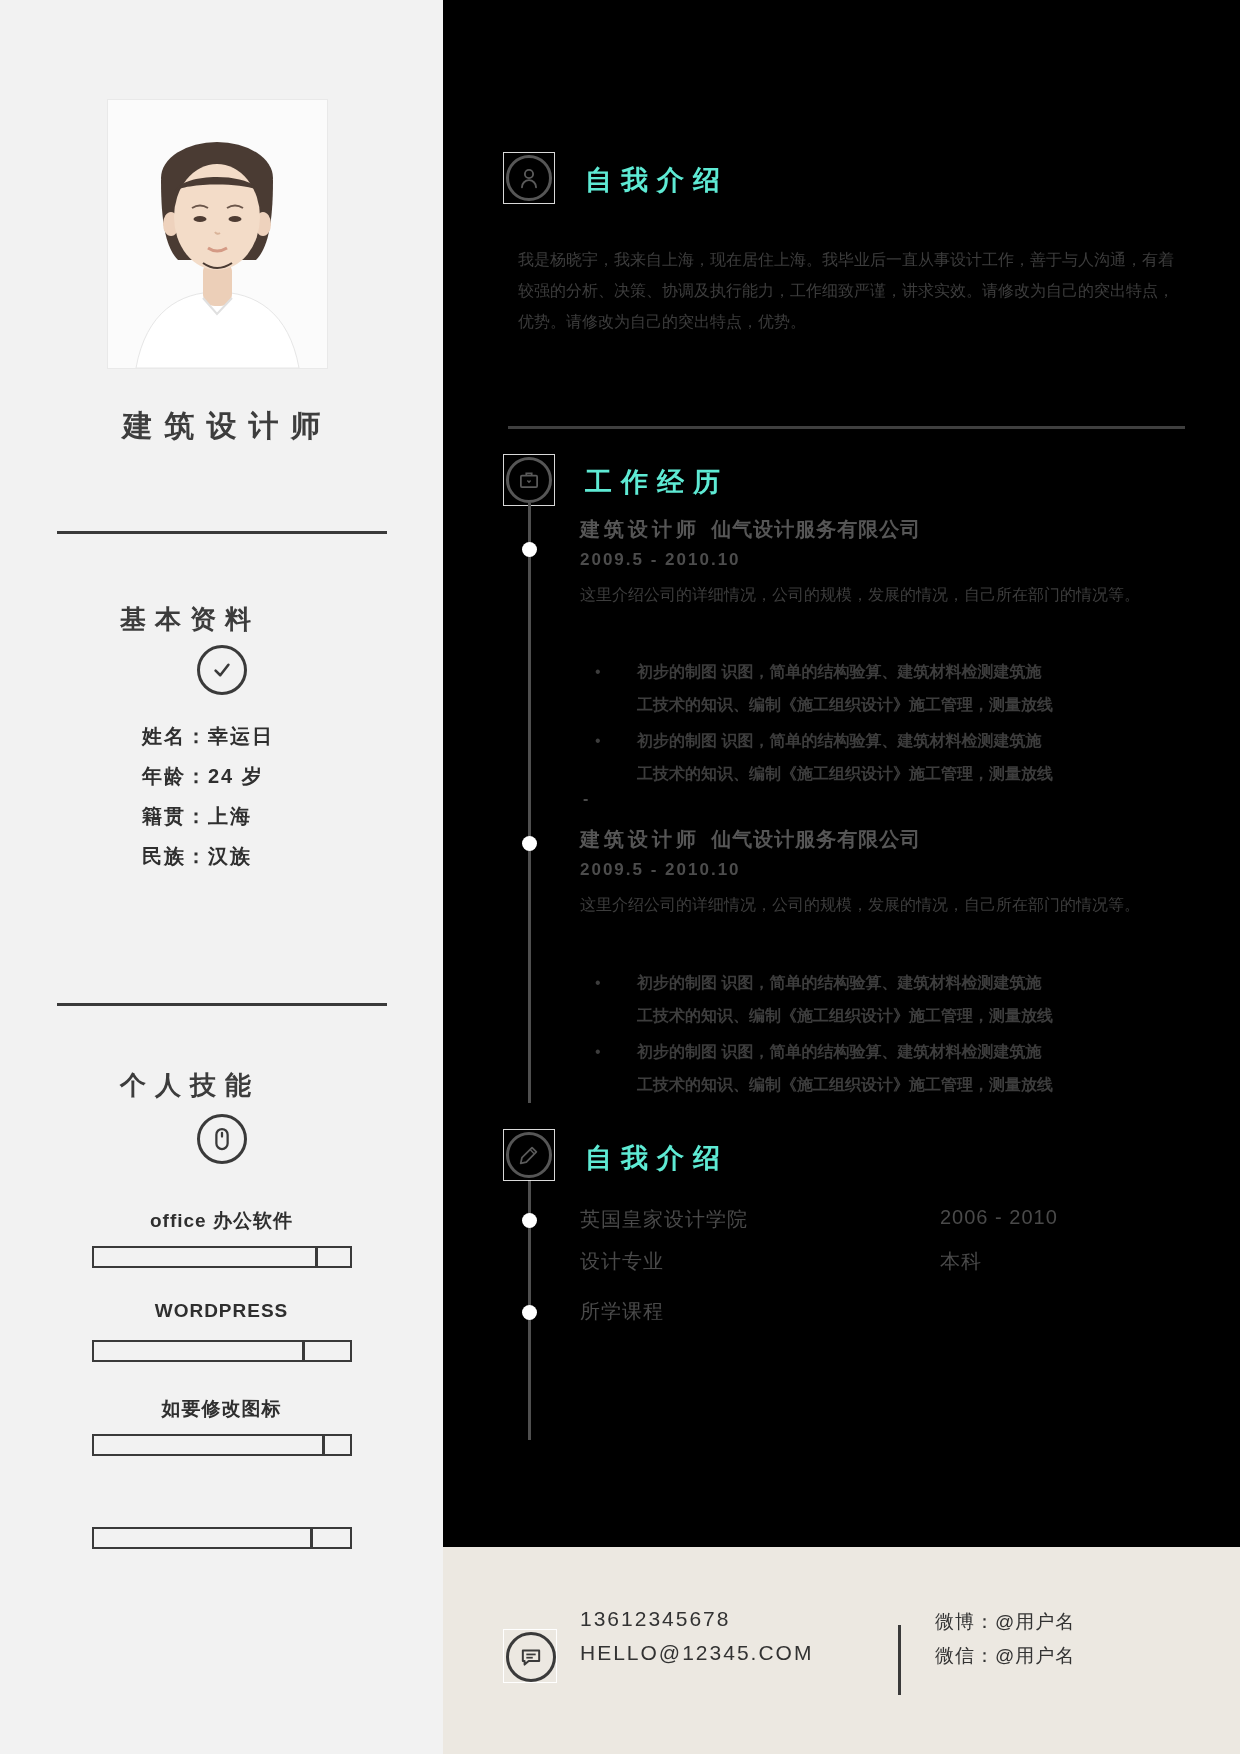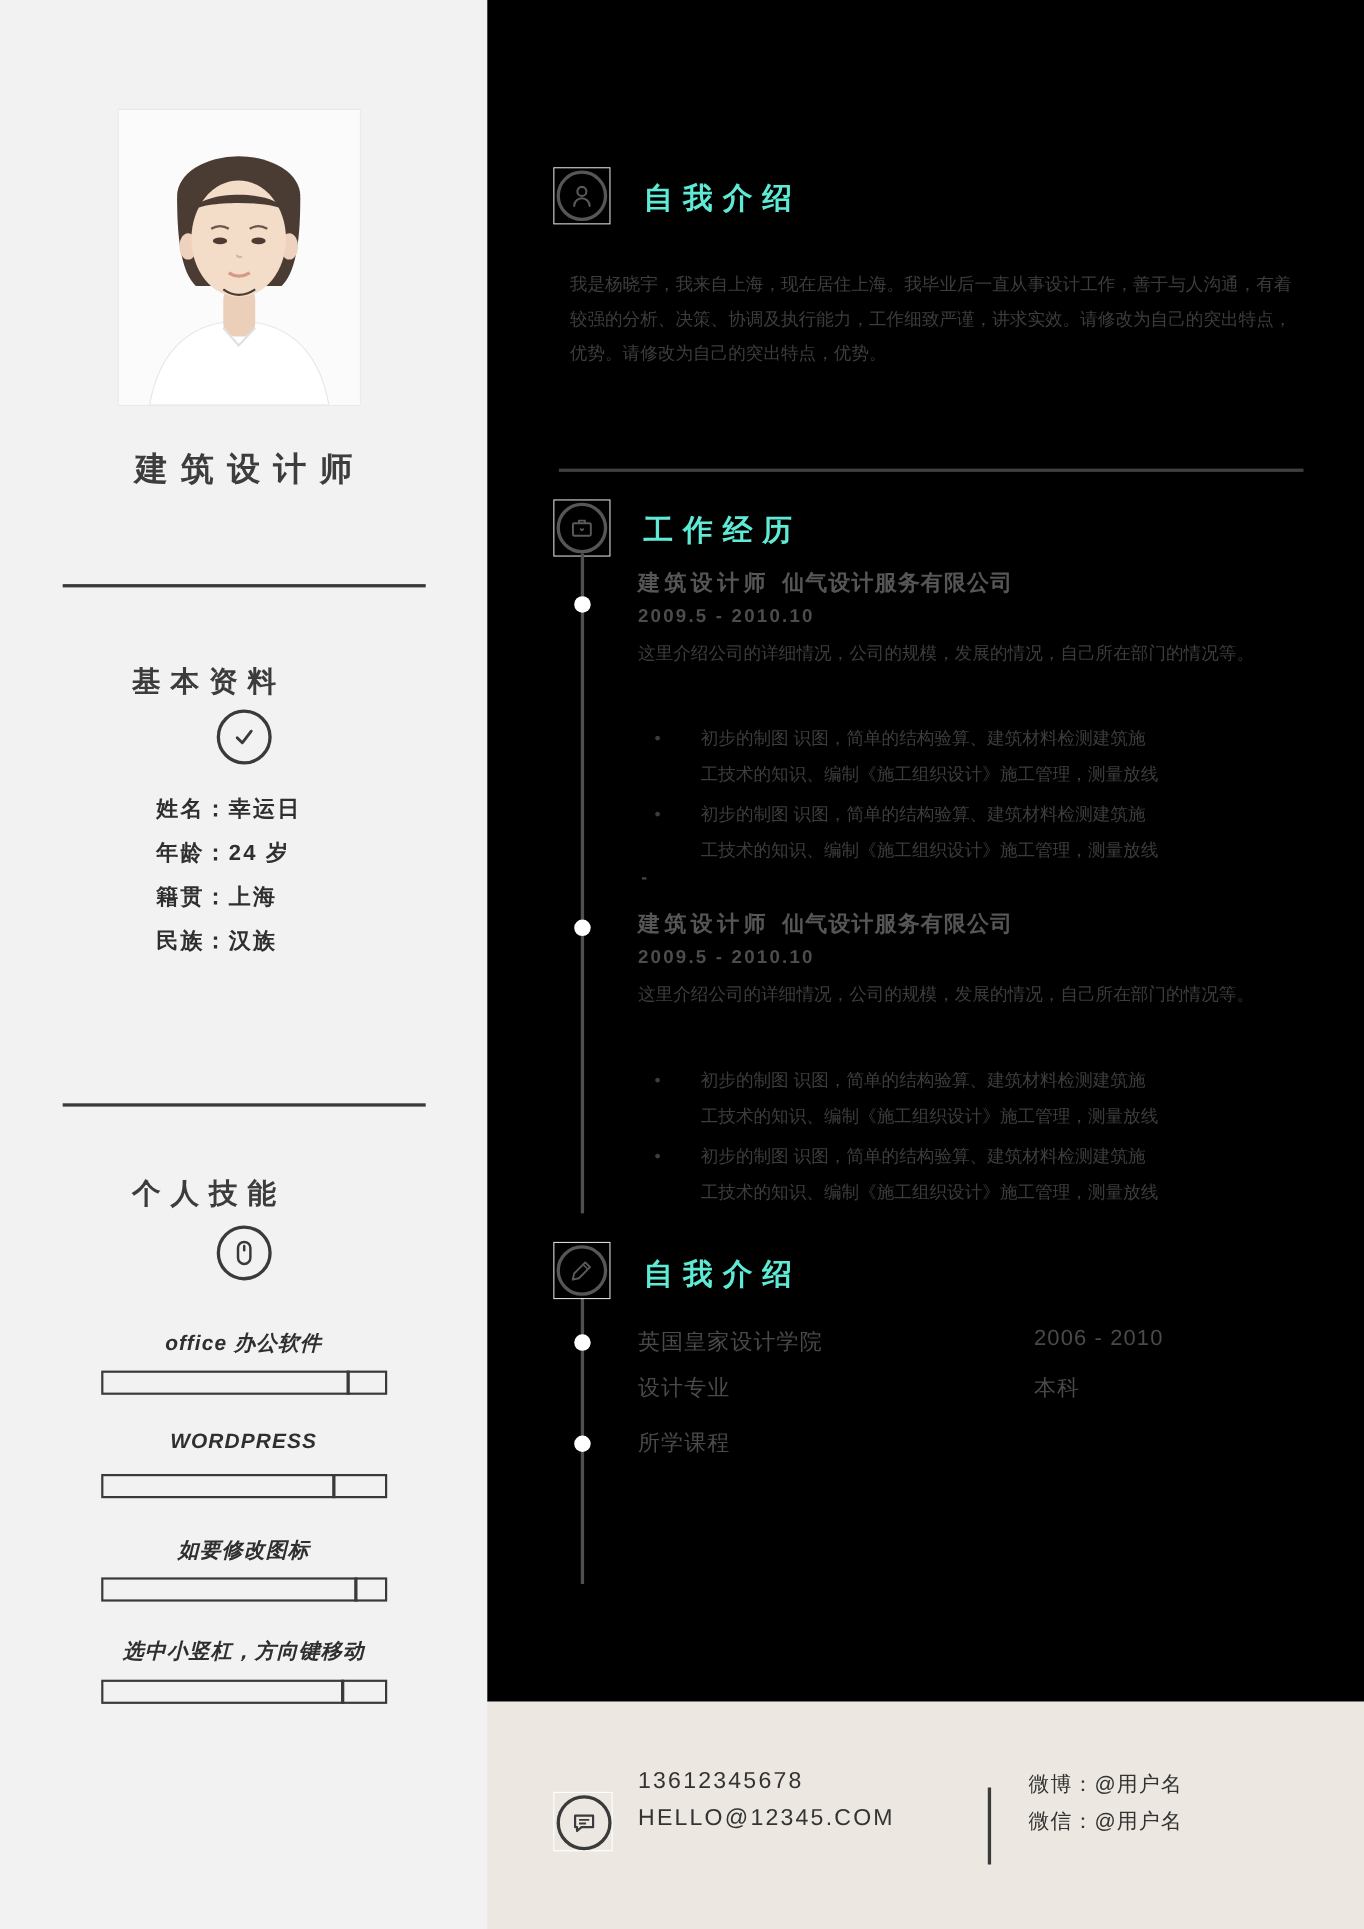--- a/index.html
+++ b/index.html
@@ -13,42 +13,42 @@
   .side-title{position:absolute;left:0;top:406px;width:443px;text-align:center;
               font-size:30px;font-weight:bold;letter-spacing:12px;color:#3d3d3d;text-indent:12px;}
   .side-div{position:absolute;left:57px;width:330px;height:3px;background:#3a3a3a;}
   .side-h{position:absolute;left:0;width:371px;text-align:center;font-size:26px;
           font-weight:bold;letter-spacing:9px;color:#3c3c3c;text-indent:9px;}
   .circle-icon{position:absolute;border:3px solid #3a3a3a;border-radius:50%;
                display:flex;align-items:center;justify-content:center;background:transparent;}
   .fields{position:absolute;left:142px;top:716px;}
   .field{font-size:20px;font-weight:bold;color:#2f2f2f;line-height:40px;letter-spacing:2px;}
   .skill-label{position:absolute;left:0;width:443px;text-align:center;font-size:19px;
-               font-weight:bold;color:#2f2f2f;letter-spacing:1px;font-style:italic;}
+               font-weight:bold;color:#2f2f2f;letter-spacing:1px;}
   .skill-bar{position:absolute;left:92px;width:256px;height:18px;border:2px solid #3a3a3a;}
   .skill-tick{position:absolute;top:-2px;width:3px;height:22px;background:#3a3a3a;}
 
   
   .main{position:absolute;left:443px;top:0;width:797px;height:1547px;background:#000;}
   .icon-frame{position:absolute;width:50px;height:50px;border:1px solid rgba(255,255,255,.85);}
   .sec-circle{position:absolute;width:40px;height:40px;border:3px solid #565656;border-radius:50%;
               background:#000;display:flex;align-items:center;justify-content:center;}
   .sec-title{position:absolute;font-size:27px;font-weight:bold;letter-spacing:9px;color:#5eead4;}
   .body-text{position:absolute;font-size:16px;line-height:31px;color:#3d3d3d;}
   .main-div{position:absolute;height:3px;background:#3f3f3f;}
   .tl-line{position:absolute;width:3px;background:#4f4f4f;}
   .tl-dot{position:absolute;width:15px;height:15px;border-radius:50%;background:#fff;}
   .job-title{position:absolute;font-size:20px;color:#565656;white-space:nowrap;}
   .job-role{letter-spacing:4px;font-weight:600;}
   .job-co{font-weight:bold;letter-spacing:1px;}
   .job-date{position:absolute;font-size:17px;font-weight:bold;letter-spacing:2px;color:#4c4c4c;}
   .bullets{position:absolute;width:470px;}
   .b-row{display:flex;margin-bottom:3px;}
   .b-dot{width:42px;color:#3d3d3d;font-size:16px;line-height:33px;}
-  .b-txt{width:418px;font-size:16px;line-height:33px;color:#3d3d3d;}
+  .b-txt{width:418px;font-size:16px;line-height:33px;color:#3d3d3d;font-weight:bold;}
   .stray{position:absolute;color:#4a4a4a;font-size:16px;font-weight:bold;}
   .edu-cell{position:absolute;font-size:20px;color:#4a4a4a;letter-spacing:1px;white-space:nowrap;}
 
   
   .footer{position:absolute;left:443px;top:1547px;width:797px;height:207px;background:#ece8e1;}
   .f-circle{position:absolute;left:63px;top:85px;width:44px;height:44px;border:3px solid #3a3a3a;
             border-radius:50%;display:flex;align-items:center;justify-content:center;}
   .f-frame{position:absolute;left:60px;top:82px;width:52px;height:52px;border:1px solid #fff;}
   .f-text{position:absolute;font-size:21px;color:#333;letter-spacing:2px;white-space:nowrap;}
   .f-div{position:absolute;left:455px;top:78px;width:3px;height:70px;background:#3a3a3a;}
@@ -118,21 +118,20 @@
     <div class="skill-label" style="top:1300px">WORDPRESS</div>
     <div class="skill-bar" style="top:1340px">
       <div class="skill-tick" style="left: calc(82% - 2px);"></div>
     </div>
 
     <div class="skill-label" style="top:1396px">如要修改图标</div>
     <div class="skill-bar" style="top:1434px">
       <div class="skill-tick" style="left: calc(90% - 2px);"></div>
     </div>
 
-    <div class="skill-label" style="top:1488px">选中小竖杠，方向键移动</div>
     <div class="skill-bar" style="top:1527px">
       <div class="skill-tick" style="left: calc(85% - 2px);"></div>
     </div>
   </div>
 
   <div class="main">
 
     <div class="icon-frame" style="left:60px;top:152px"></div>
     <div class="sec-circle" style="left:63px;top:155px">
       <svg width="26" height="26" viewBox="0 0 24 24">

